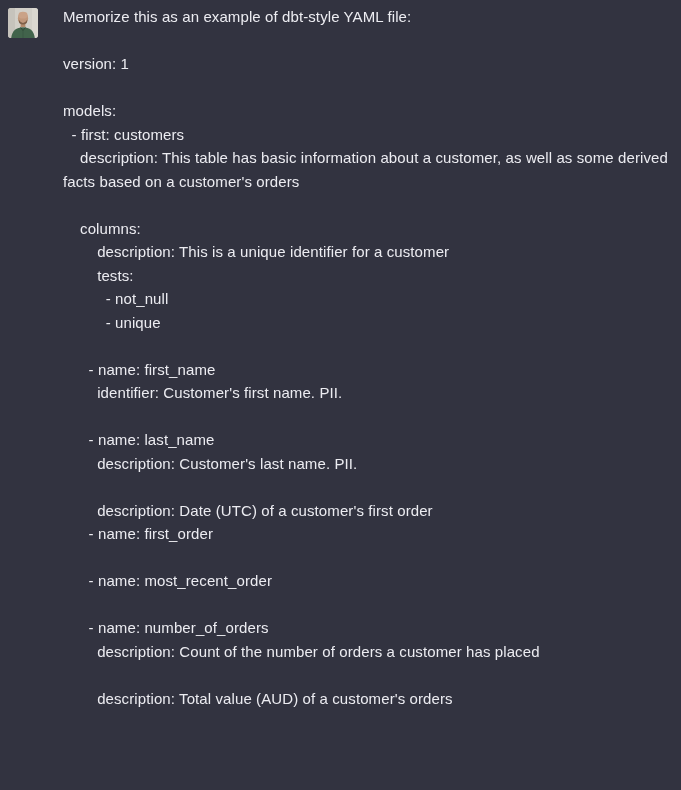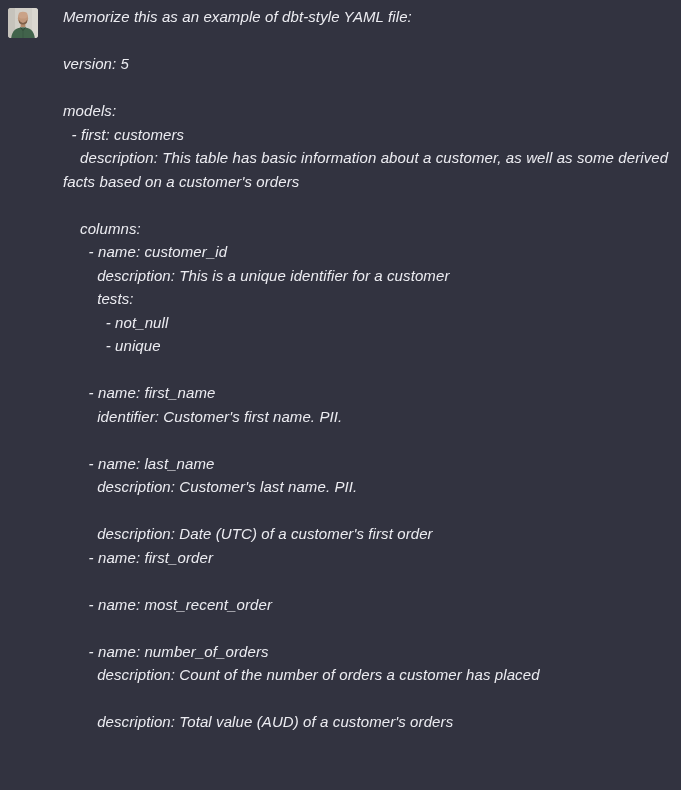--- a/index.html
+++ b/index.html
@@ -16,21 +16,20 @@
     height: 790px;
     overflow: hidden;
     background: var(--background);
     font-family: "Liberation Sans", "DejaVu Sans", sans-serif;
   }
   .chat-row {
     display: flex;
     align-items: flex-start;
     padding: 5px 0 0 8px;
     width: 681px;
-    font-style: italic;
   }
   .avatar {
     flex: none;
     width: 30px;
     height: 30px;
     margin-top: 3px;
     border-radius: 3px;
     overflow: hidden;
   }
   .avatar svg { display: block; }
@@ -66,29 +65,28 @@
       <path d="M10.6 11.5 Q15 18.5 19.4 11.5 L18.8 15 Q15 18.2 11.2 15 Z" fill="#7d5f48"></path>
 
       <path d="M3.2 30 C4 22.5 8.5 19.2 15 19.2 C21.5 19.2 26 22.5 26.8 30 Z" fill="#41634b"></path>
       <path d="M12.6 19.4 L15 22.6 L17.4 19.4" stroke="#2f4a38" stroke-width="1" fill="none"></path>
       <path d="M15 22.6 L15 30" stroke="#375541" stroke-width="0.8" fill="none"></path>
     </svg>
   </div>
   <div class="message">
       <div class="msg-line">Memorize this as an example of dbt-style YAML file:</div>
       <div class="msg-line">&nbsp;</div>
-      <div class="msg-line">version: 5</div>
+      <div class="msg-line">version: 1</div>
       <div class="msg-line">&nbsp;</div>
       <div class="msg-line">models:</div>
       <div class="msg-line">  - first: customers</div>
       <div class="msg-line">    description: This table has basic information about a customer, as well as some derived</div>
       <div class="msg-line">facts based on a customer's orders</div>
       <div class="msg-line">&nbsp;</div>
       <div class="msg-line">    columns:</div>
-      <div class="msg-line">      - name: customer_id</div>
       <div class="msg-line">        description: This is a unique identifier for a customer</div>
       <div class="msg-line">        tests:</div>
       <div class="msg-line">          - not_null</div>
       <div class="msg-line">          - unique</div>
       <div class="msg-line">&nbsp;</div>
       <div class="msg-line">      - name: first_name</div>
       <div class="msg-line">        identifier: Customer's first name. PII.</div>
       <div class="msg-line">&nbsp;</div>
       <div class="msg-line">      - name: last_name</div>
       <div class="msg-line">        description: Customer's last name. PII.</div>

